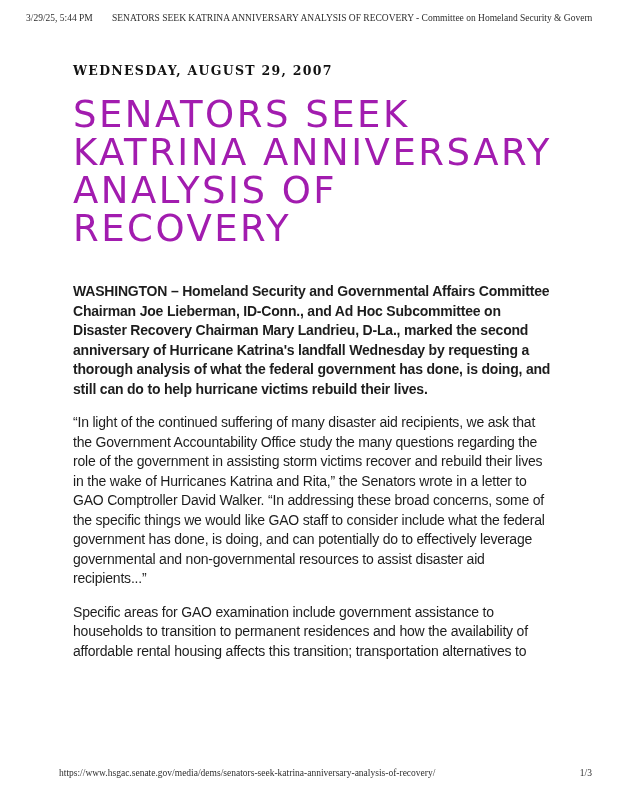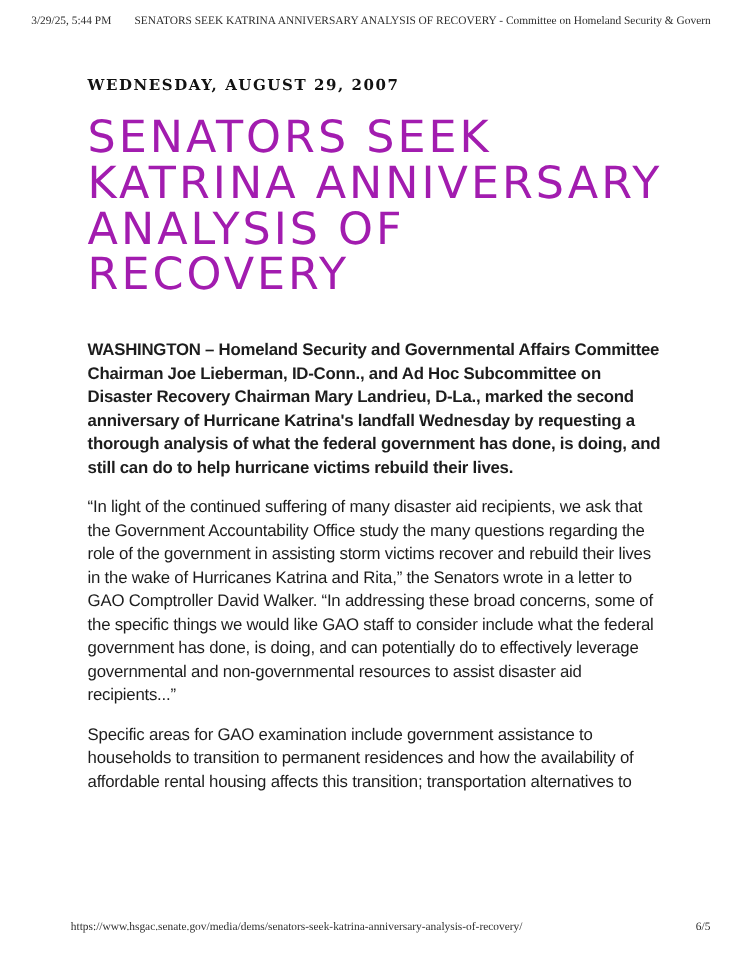--- a/index.html
+++ b/index.html
@@ -113,16 +113,16 @@
   <div class="content">
     <div class="dateline">WEDNESDAY, AUGUST 29, 2007</div>
     <h1 class="headline">SENATORS SEEK KATRINA ANNIVERSARY ANALYSIS OF RECOVERY</h1>
     <p>WASHINGTON – Homeland Security and Governmental Affairs Committee Chairman Joe Lieberman, ID-Conn., and Ad Hoc Subcommittee on Disaster Recovery Chairman Mary Landrieu, D-La., marked the second anniversary of Hurricane Katrina's landfall Wednesday by requesting a thorough analysis of what the federal government has done, is doing, and still can do to help hurricane victims rebuild their lives.</p>
     <p>“In light of the continued suffering of many disaster aid recipients, we ask that the Government Accountability Office study the many questions regarding the role of the government in assisting storm victims recover and rebuild their lives in the wake of Hurricanes Katrina and Rita,” the Senators wrote in a letter to GAO Comptroller David Walker. “In addressing these broad concerns, some of the specific things we would like GAO staff to consider include what the federal government has done, is doing, and can potentially do to effectively leverage governmental and non-governmental resources to assist disaster aid recipients...”</p>
     <p>Specific areas for GAO examination include government assistance to households to transition to permanent residences and how the availability of affordable rental housing affects this transition; transportation alternatives to</p>
   </div>
 
   <div class="print-footer">
     <span class="url">https://www.hsgac.senate.gov/media/dems/senators-seek-katrina-anniversary-analysis-of-recovery/</span>
-    <span class="page-num">6/5</span>
+    <span class="page-num">1/3</span>
   </div>
 
 </div>
 
 </body></html>

